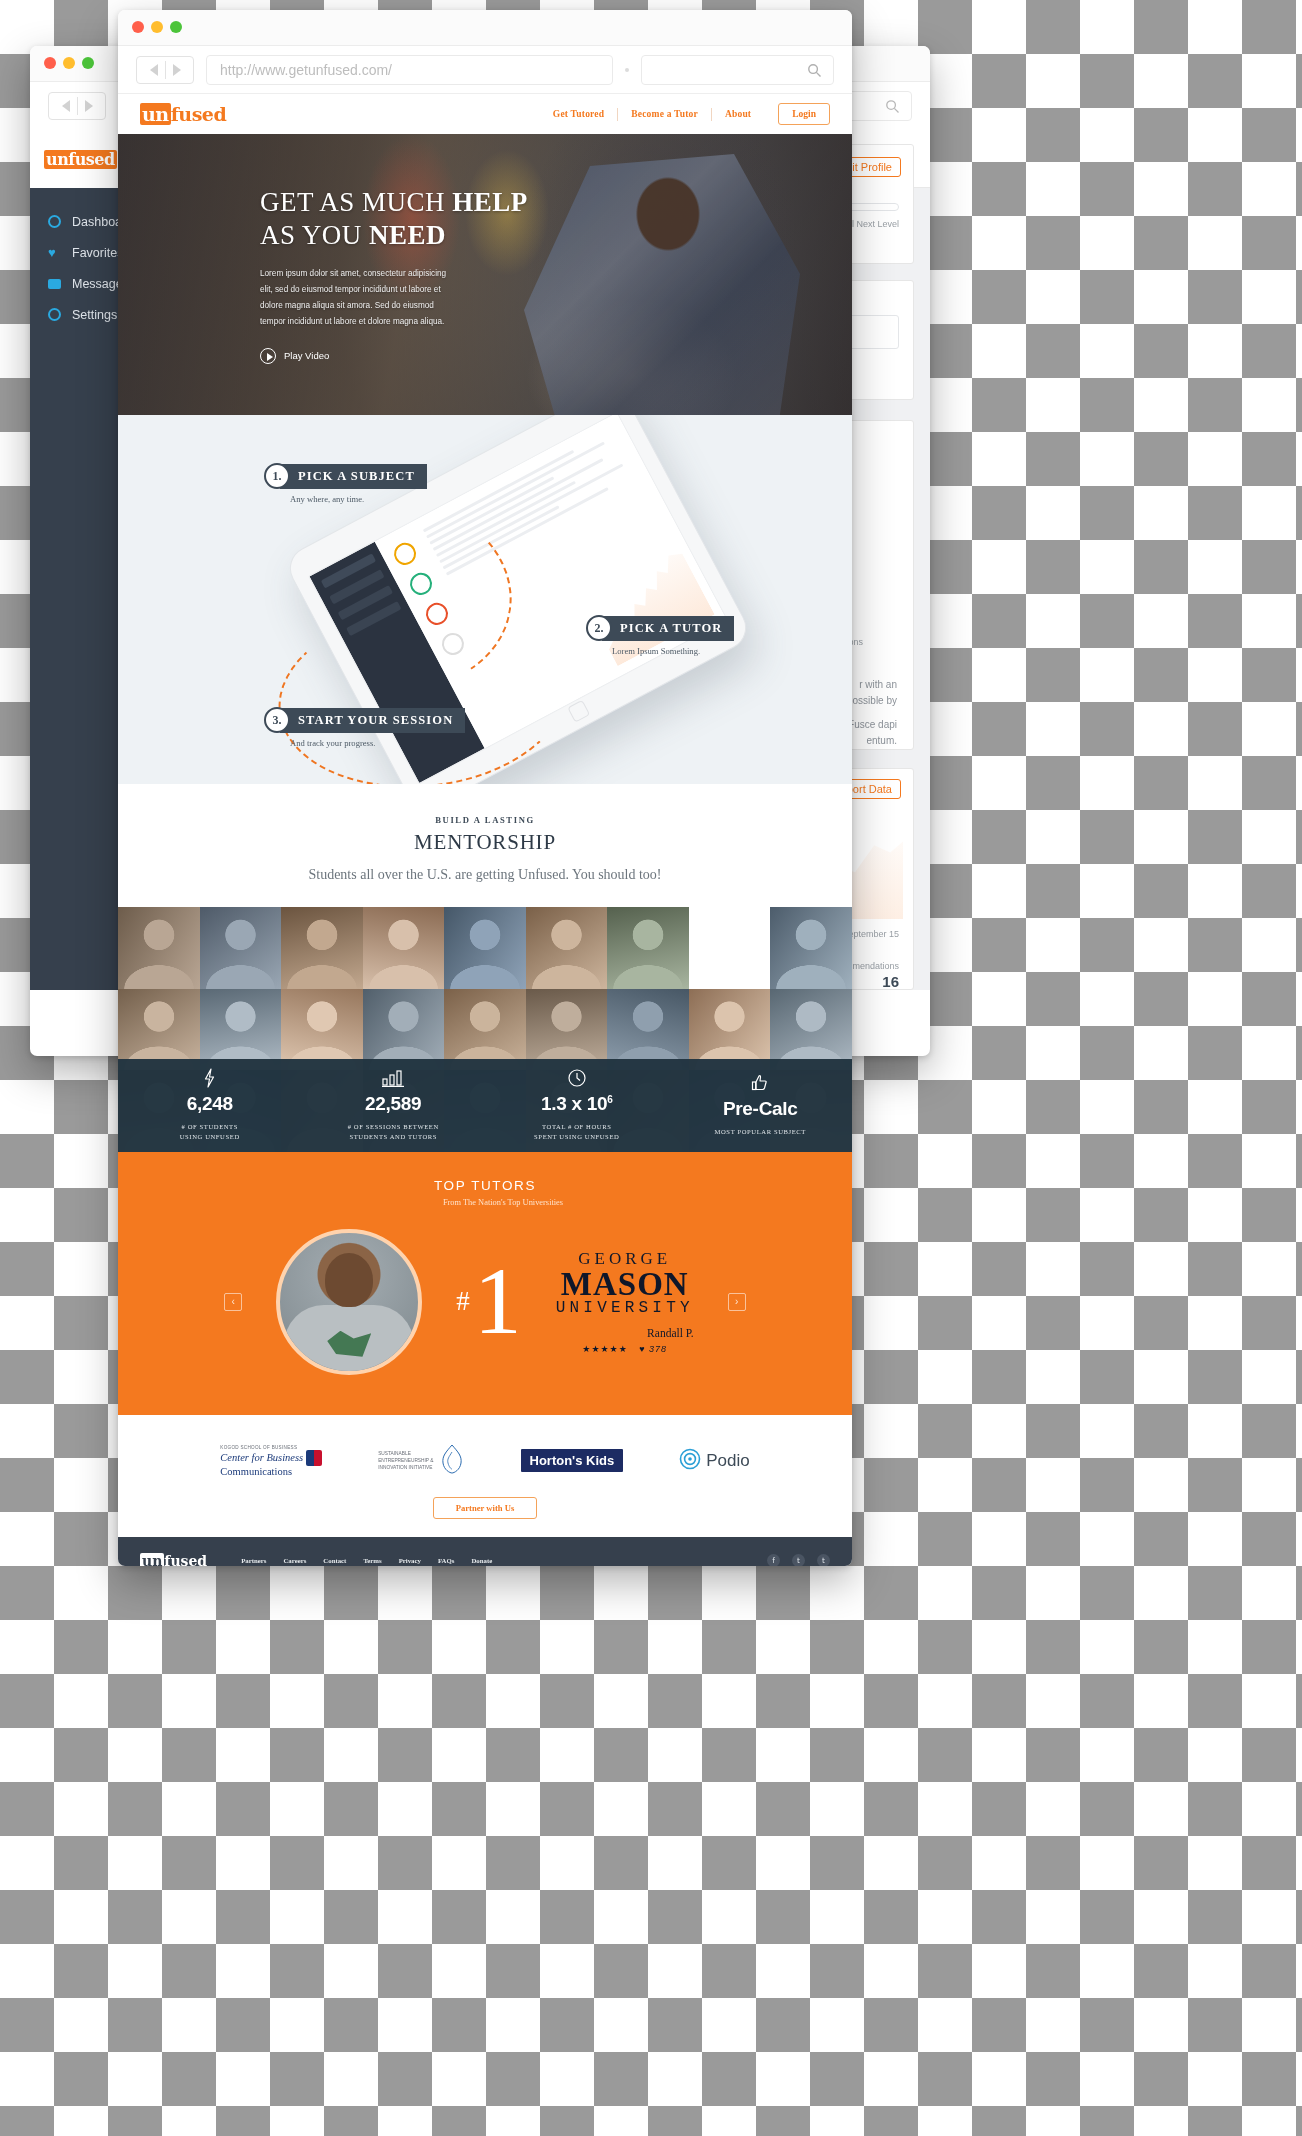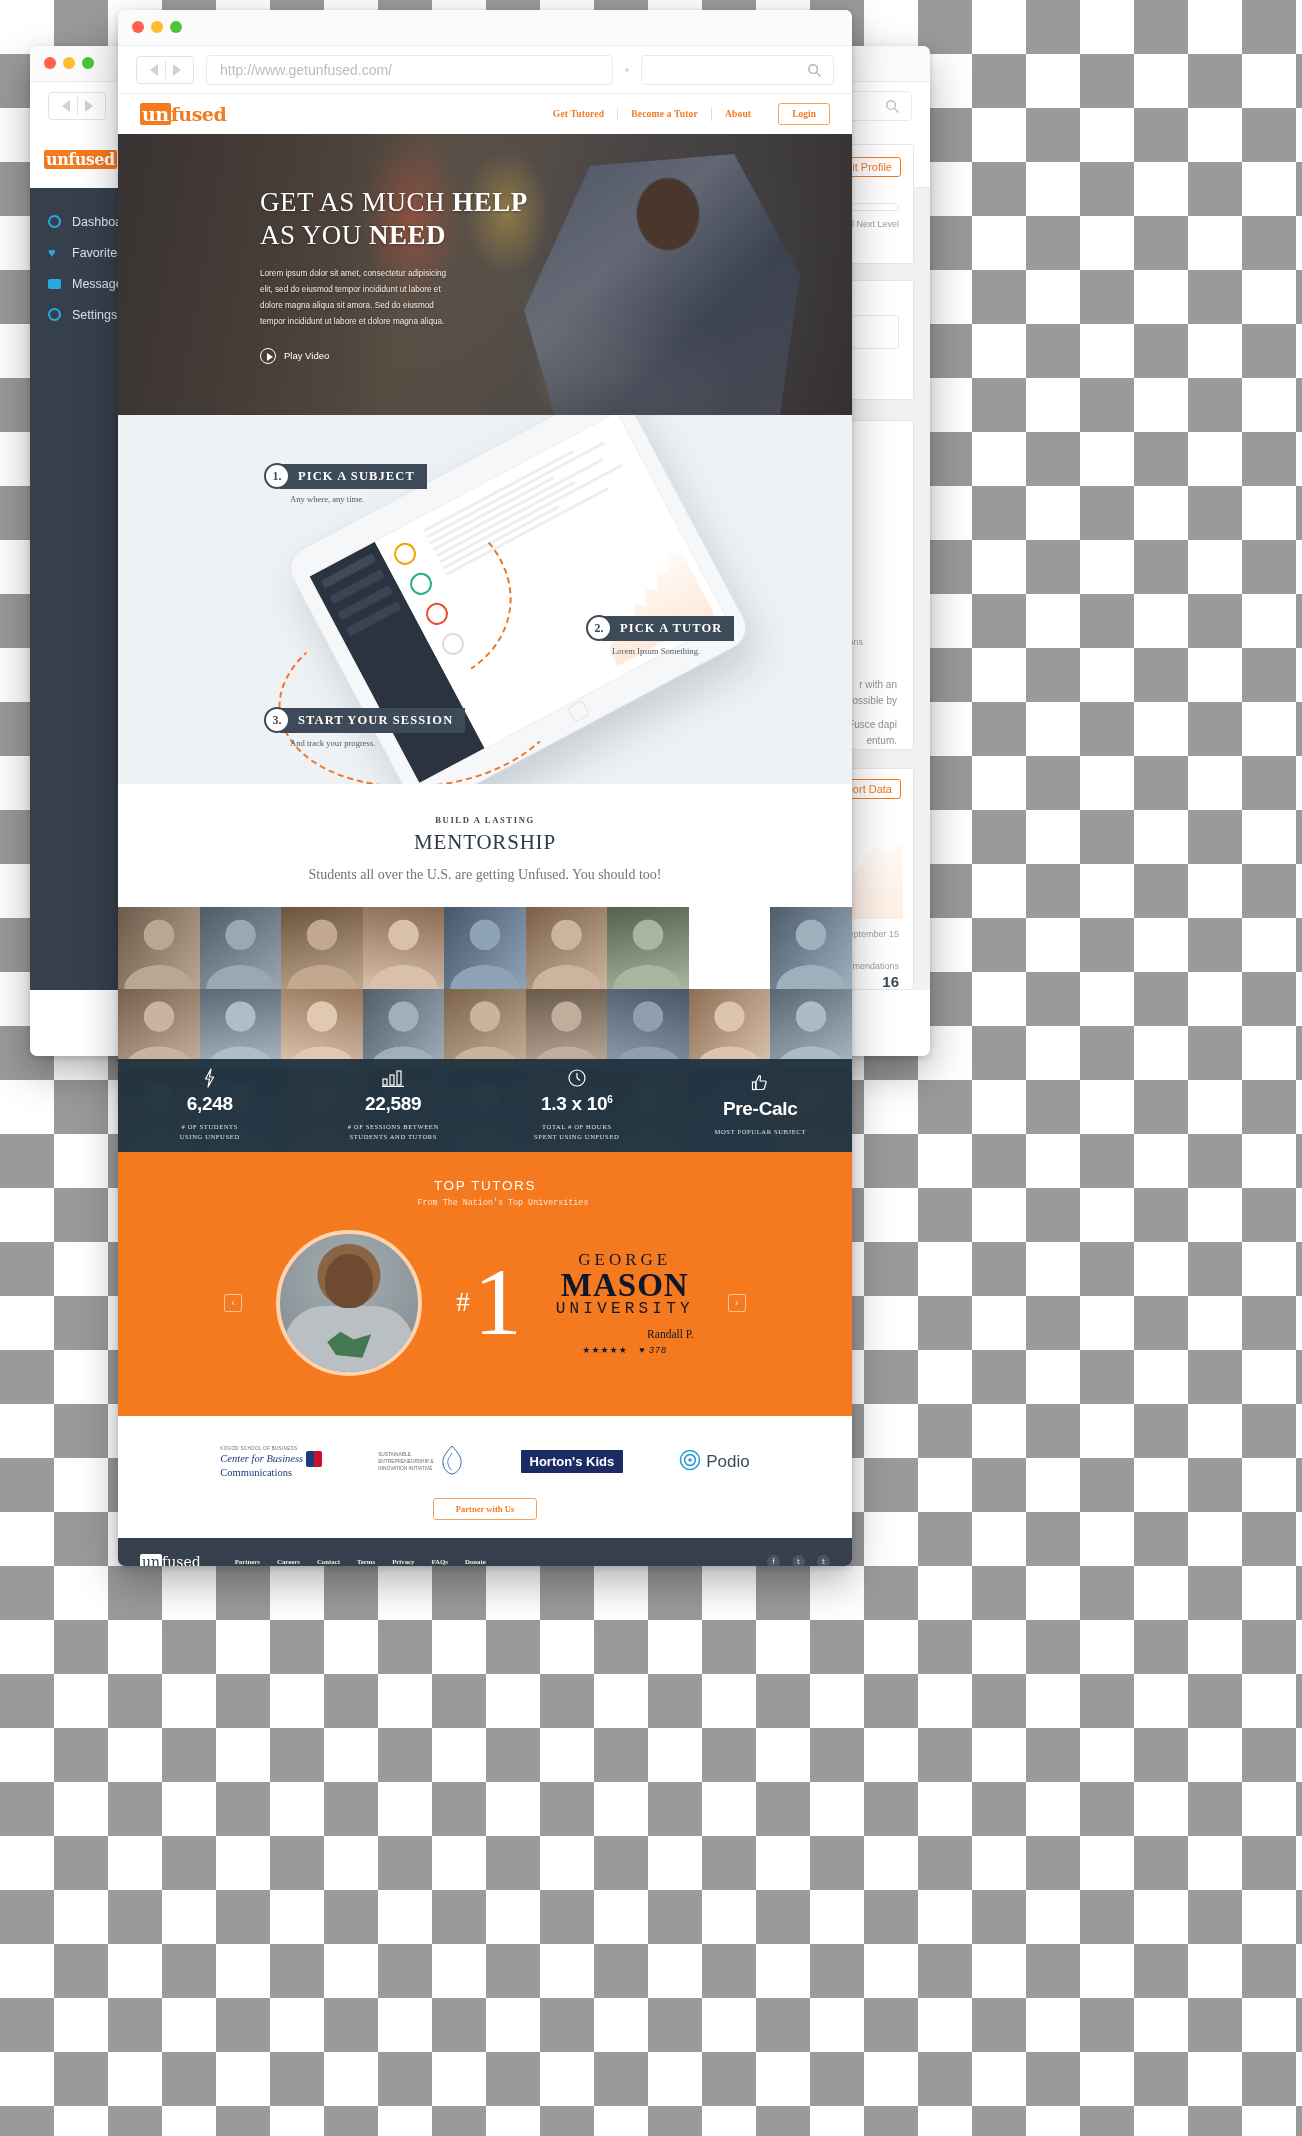--- a/index.html
+++ b/index.html
@@ -171,21 +171,21 @@
   .stat .ic { height:20px; margin-bottom:5px; }
   .stat .v { font-size:19px; font-weight:bold; letter-spacing:-.3px; }
   .stat .v sup { font-size:10px; }
   .stat .l { font-family:"Liberation Serif", serif; font-size:6.6px; letter-spacing:.6px;
              margin-top:7px; line-height:1.6; color:#dfe5e9; }
 
   
   .tutors { background:#f4791f; text-align:center; padding:26px 0 40px; position:relative; }
   .tutors h3 { font-family:Liberation Sans, sans-serif; color:#fff; font-size:13.5px; letter-spacing:1.6px;
                font-weight:normal; }
-  .tutors .sub { font-family:Liberation Mono, monospace; color:#ffe3cb; font-size:8.4px; margin-top:5px;padding-left:36px; }
+  .tutors .sub { font-family:Liberation Serif, serif; color:#ffe3cb; font-size:8.4px; margin-top:5px;padding-left:36px; }
   .tutor-row { display:flex; align-items:center; justify-content:center; gap:34px; margin-top:22px; }
   .tutor-photo { width:146px;height:146px;border-radius:50%; border:4px solid #ffd3ad; overflow:hidden;
                  background: radial-gradient(circle at 50% 30%, #8b6446 0 26%, #9aa3a8 27%, #7d878c 100%);
                  position:relative; }
   .tutor-photo .head { position:absolute; left:50%; top:20px; width:48px;height:54px; margin-left:-24px;
                        background:#6d4a31; border-radius:50% 50% 45% 45%; }
   .tutor-photo .shirt { position:absolute; left:50%; bottom:0; width:130px; height:66px; margin-left:-65px;
                         background:#b9bfc2; border-radius:40px 40px 0 0; }
   .tutor-photo .logo-t { position:absolute; left:50%; bottom:14px; width:44px;height:26px; margin-left:-22px;
                         background:#2f6b3f; clip-path:polygon(0 40%,30% 0,60% 30%,100% 10%,80% 100%,20% 90%); opacity:.85;}
@@ -203,21 +203,21 @@
 
   
   .partners { background:#fff; padding:24px 0 18px; }
   .plogos { display:flex; align-items:center; justify-content:center; gap:56px; height:44px; }
   .partner-btn { margin:14px auto 0; display:block; width:104px; text-align:center; color:#f4791f;
                  border:1px solid #f4a259; border-radius:3px; font-size:8.6px; padding:5px 0;
                  font-family:"Liberation Serif", serif; font-weight:bold; }
 
   
   .foot { background:#36404d; height:48px; display:flex; align-items:center; padding:0 22px; }
-  .foot .flogo { font-family:"DejaVu Serif", serif; font-weight:normal; font-size:14px; color:#fff; }
+  .foot .flogo { font-family:"DejaVu Serif", serif; font-weight:bold; font-size:14px; color:#fff; }
   .foot .flogo .un { background:#fff; color:#36404d; padding:0 2px; border-radius:2px; }
   .flinks { display:flex; gap:17px; margin-left:34px; }
   .flink { color:#e7ebee; font-size:6.8px; font-family:"Liberation Serif", serif; font-weight:bold; }
   .fsocial { margin-left:auto; display:flex; gap:12px; }
   .fsoc { width:13px;height:13px;border-radius:50%; background:#4a5462; color:#dfe5ea; font-size:7.5px;
           display:flex;align-items:center;justify-content:center; font-family:"DejaVu Sans", sans-serif; }
 </style>
 </head>
 <body>
 

